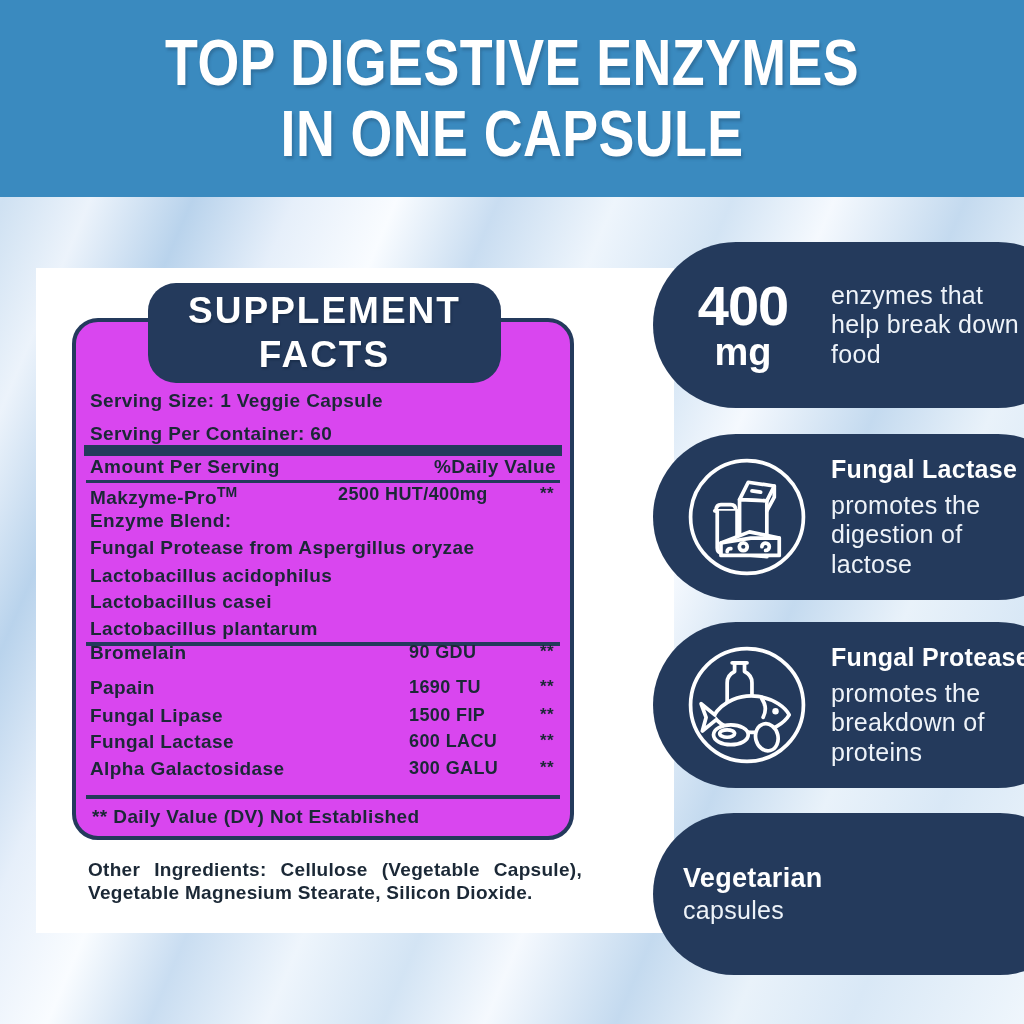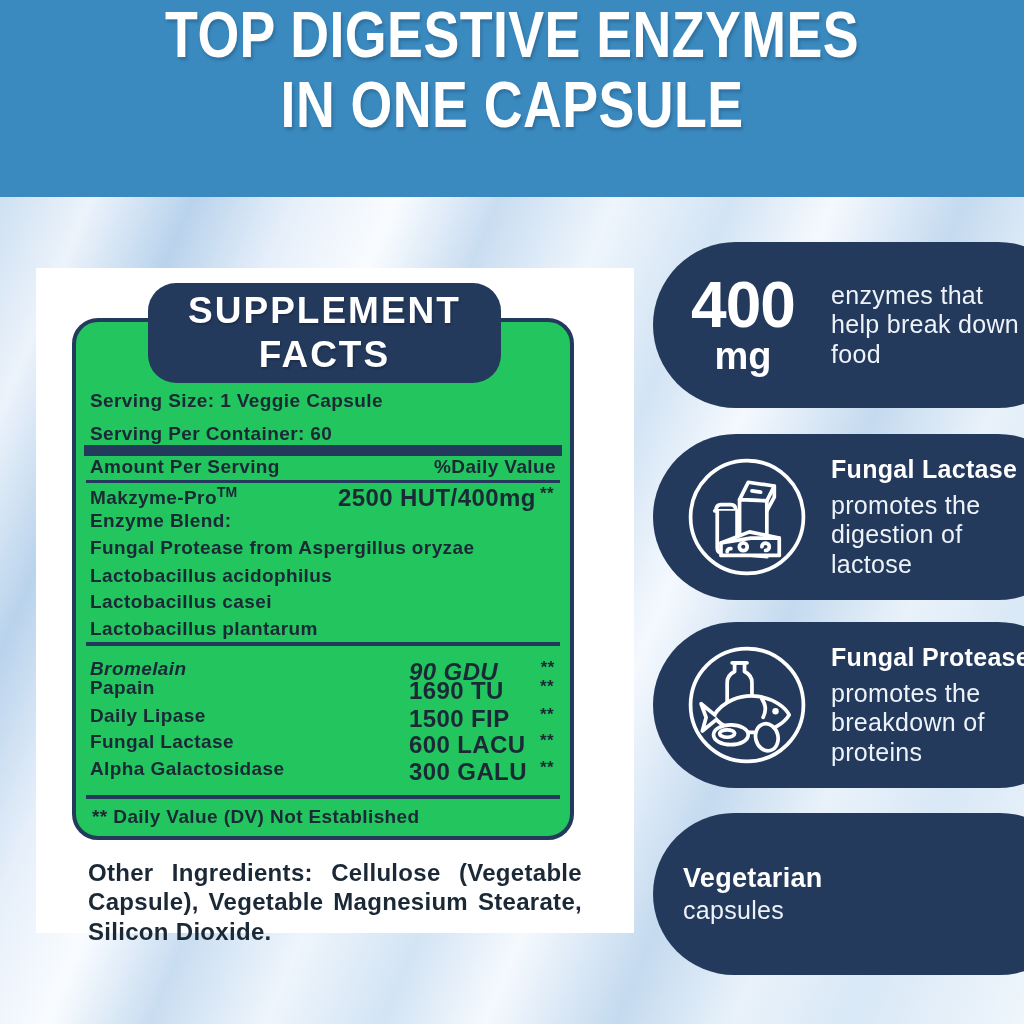--- a/index.html
+++ b/index.html
@@ -9,74 +9,74 @@
     background:
       linear-gradient(113deg,
         #f7fbfe 0%, #cfe1f2 6%, #ecf3fb 12%, #b9d3ec 19%,
         #e6effa 26%, #f9fcff 33%, #c9ddf1 40%, #eef5fc 48%,
         #d3e4f4 56%, #f5f9fe 63%, #c4daef 72%, #e9f2fa 80%,
         #d9e8f6 88%, #eff6fc 100%);
   }
   
   .banner{
     position:absolute;left:0;top:0;width:1024px;height:197px;
-    background:#3a8abf;display:flex;justify-content:center;
+    background:#3a8abf;display:flex;align-items:center;justify-content:center;
   }
   .banner-title{
     color:#fff;font-size:64px;font-weight:700;line-height:1.1;
     text-align:center;letter-spacing:.5px;
     transform:scaleX(.84);transform-origin:50% 50%;
     text-shadow:2px 3px 3px rgba(25,55,85,.30);
   }
   
   .white-card{
-    position:absolute;left:36px;top:268px;width:598px;height:665px;background:#ffffff;
+    position:absolute;left:36px;top:268px;width:598px;height:665px;background:#ffffff;padding-left:40px;
   }
   .facts-header{
     position:absolute;left:112px;top:15px;width:353px;height:100px;
     background:#243a5c;border-radius:28px;z-index:3;
     display:flex;flex-direction:column;align-items:center;justify-content:center;
     color:#fff;font-weight:700;font-size:37px;letter-spacing:2px;line-height:1.18;
     text-shadow:1px 2px 2px rgba(10,25,45,.35);
   }
   .facts-panel{
     position:absolute;left:36px;top:50px;width:494px;height:514px;
-    border:4px solid #243a5c;border-radius:26px;background:#22c55e;z-index:2;
+    border:4px solid #243a5c;border-radius:26px;background:#d946ef;z-index:2;
   }
   .facts-panel .line{position:absolute;left:14px;color:#1b2836;font-weight:700;font-size:19px;letter-spacing:.4px;white-space:nowrap;}
   .serving-1{top:68px;}
   .serving-2{top:101px;}
   .thick-bar{position:absolute;left:8px;right:8px;top:123px;height:11px;background:#243a5c;}
   .col-head{top:134px;}
   .col-head-right{position:absolute;right:14px;top:134px;color:#1b2836;font-weight:700;font-size:19px;letter-spacing:.4px;}
   .rule-thin{position:absolute;left:10px;right:10px;top:158px;height:3px;background:#243a5c;}
   .row{position:absolute;left:0;right:0;height:22px;}
   .row .name{position:absolute;left:14px;color:#1b2836;font-weight:700;font-size:19px;letter-spacing:.4px;white-space:nowrap;}
-  .row .amount{position:absolute;left:333px;color:#1b2836;font-weight:700;font-size:24px;letter-spacing:.4px;white-space:nowrap;}
+  .row .amount{position:absolute;left:333px;color:#1b2836;font-weight:700;font-size:18px;letter-spacing:.4px;white-space:nowrap;}
   .row .amount.blend-amt{left:262px;}
   .row .dv{position:absolute;right:16px;color:#1b2836;font-weight:700;font-size:17px;letter-spacing:.4px;}
   sup.tm{font-size:14px;font-weight:700;vertical-align:super;letter-spacing:0;}
   .rule-mid{position:absolute;left:10px;right:10px;height:4px;background:#243a5c;}
   .footnote{position:absolute;left:16px;top:484px;color:#1b2836;font-weight:700;font-size:19px;letter-spacing:.4px;}
   .other-ingredients{
     position:absolute;left:52px;top:590px;width:494px;
-    color:#1b2836;font-weight:700;font-size:24px;letter-spacing:.3px;line-height:1.22;
+    color:#1b2836;font-weight:700;font-size:19px;letter-spacing:.3px;line-height:1.22;
     text-align:justify;
   }
   
   .pill{
     position:absolute;left:653px;width:428px;background:#243a5c;border-radius:92px;
     display:flex;align-items:center;color:#fff;
   }
   .pill-1{top:242px;height:166px;padding-left:0;}
   .pill-2{top:434px;height:166px;}
   .pill-3{top:622px;height:166px;}
   .pill-4{top:813px;height:162px;border-radius:84px;}
   .num-block{width:132px;margin-left:24px;text-align:center;line-height:.92;flex:none;}
-  .num-block .big{font-size:64px;font-weight:700;letter-spacing:-1px;}
+  .num-block .big{font-size:56px;font-weight:700;letter-spacing:-1px;}
   .num-block .unit{font-size:38px;font-weight:700;margin-top:4px;}
   .pill-desc{font-size:25px;font-weight:400;line-height:1.18;color:#eef3f9;width:195px;margin-left:22px;letter-spacing:.3px;}
   .pill-icon{flex:none;margin-left:32px;width:124px;height:124px;}
   .pill-text{margin-left:22px;width:210px;}
   .pill-title{font-size:25px;font-weight:700;letter-spacing:.3px;margin-bottom:7px;white-space:nowrap;}
   .pill-4 .num-block{width:100px;margin-left:40px;}
   .pill-4 .big{font-size:78px;}
   .pill-4 .pill-text{margin-left:30px;}
   .pill-4 .pill-title{margin-bottom:2px;font-size:27px;}
   .pill-4 .pill-desc{margin-left:0;width:auto;}
@@ -115,32 +115,32 @@
         <span class="dv">**</span>
       </div>
       <div class="line" style="top:188px;">Enzyme Blend:</div>
       <div class="line" style="top:215px;">Fungal Protease from Aspergillus oryzae</div>
       <div class="line" style="top:243px;">Lactobacillus acidophilus</div>
       <div class="line" style="top:269px;">Lactobacillus casei</div>
       <div class="line" style="top:296px;">Lactobacillus plantarum</div>
 
       <div class="rule-mid" style="top:320px;"></div>
 
-      <div class="row" style="top:336px;font-style:italic;">
+      <div class="row" style="top:320px;">
         <span class="name">Bromelain</span>
         <span class="amount">90 GDU</span>
         <span class="dv">**</span>
       </div>
       <div class="row" style="top:355px;">
         <span class="name">Papain</span>
         <span class="amount">1690 TU</span>
         <span class="dv">**</span>
       </div>
       <div class="row" style="top:383px;">
-        <span class="name">Daily Lipase</span>
+        <span class="name">Fungal Lipase</span>
         <span class="amount">1500 FIP</span>
         <span class="dv">**</span>
       </div>
       <div class="row" style="top:409px;">
         <span class="name">Fungal Lactase</span>
         <span class="amount">600 LACU</span>
         <span class="dv">**</span>
       </div>
       <div class="row" style="top:436px;">
         <span class="name">Alpha Galactosidase</span>

